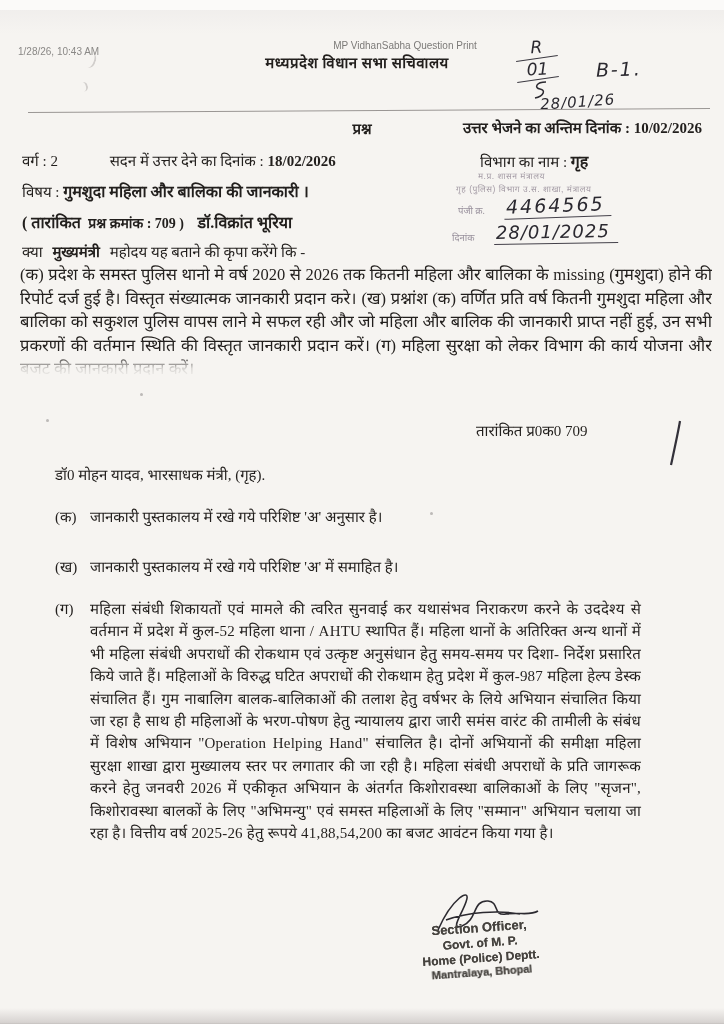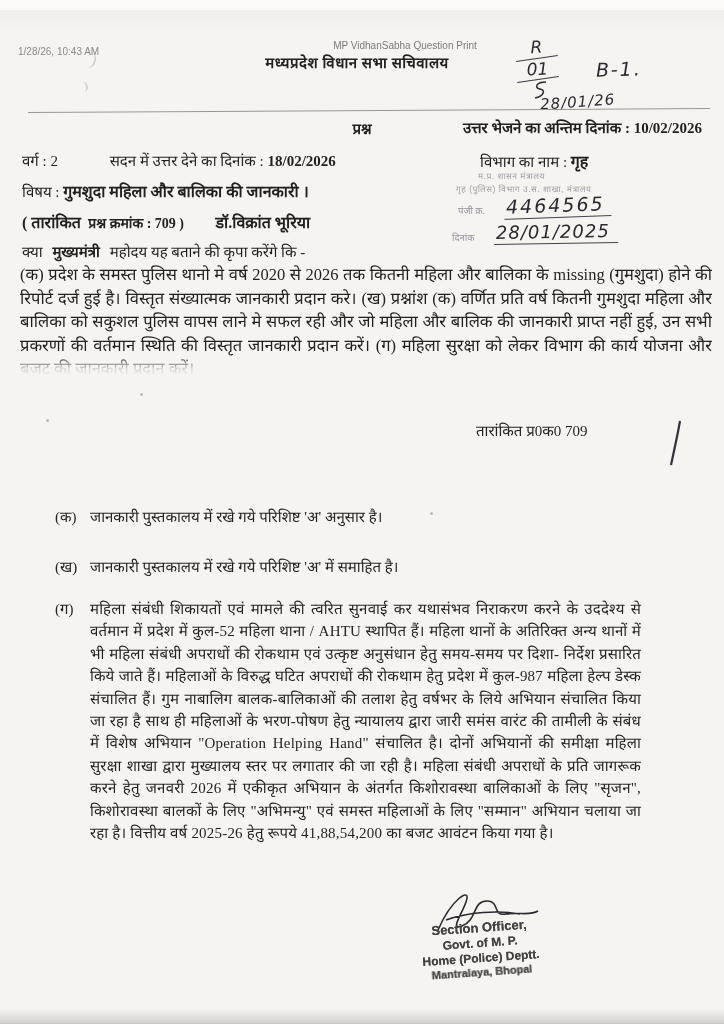--- a/index.html
+++ b/index.html
@@ -41,21 +41,21 @@
   .hw-mark{position:absolute;left:596px;top:58px;font-size:19px;transform:rotate(-2deg);letter-spacing:2px;}
   
   .row1{position:absolute;left:22px;top:150px;font-size:15px;}
   .row1 .sadan{margin-left:48px;}
   .row1 b{font-weight:700;}
   .row2{position:absolute;left:22px;top:180px;font-size:15px;}
   .row2 .subj{font-weight:700;font-size:16px;}
   .row3{position:absolute;left:22px;top:211px;font-size:14px;}
   .row3 .star{font-weight:700;font-size:16px;}
   .row3 .qno{font-weight:600;margin-left:4px;text-align:right;}
-  .row3 .member{font-weight:700;font-size:16px;margin-left:28px;}
+  .row3 .member{font-weight:700;font-size:16px;margin-left:10px;}
   .row4{position:absolute;left:22px;top:241px;font-size:15px;}
   .row4 .min{font-weight:700;margin:0 6px;}
   
   .dept{position:absolute;left:480px;top:150px;font-size:15px;}
   .dept b{font-weight:700;font-size:16px;}
   .stampline{position:absolute;font-size:8.5px;color:#a39aa4;filter:blur(.4px);
     font-family:"Liberation Sans",sans-serif;letter-spacing:.5px;}
   .st1{left:478px;top:170px;}
   .st2{left:456px;top:183px;}
   .faintlbl{position:absolute;font-size:9.5px;color:#98909c;filter:blur(.3px);}
@@ -162,20 +162,21 @@
   <div class="faintlbl date-lbl">दिनांक</div>
   <div class="hw hw-rcpt">28/01/2025</div>
 
   <div class="qbody">(क) प्रदेश के समस्त पुलिस थानो मे वर्ष 2020 से 2026 तक कितनी महिला और बालिका के missing (गुमशुदा) होने की रिपोर्ट दर्ज हुई है। विस्तृत संख्यात्मक जानकारी प्रदान करे। (ख) प्रश्नांश (क) वर्णित प्रति वर्ष कितनी गुमशुदा महिला और बालिका को सकुशल पुलिस वापस लाने मे सफल रही और जो महिला और बालिक की जानकारी प्राप्त नहीं हुई, उन सभी प्रकरणों की वर्तमान स्थिति की विस्तृत जानकारी प्रदान करें। (ग) महिला सुरक्षा को लेकर विभाग की कार्य योजना और बजट की जानकारी प्रदान करें।</div>
   <div class="qfade"></div>
 
   <div class="ans-ref">तारांकित प्र0क0 709</div>
   <svg class="hw-slash" viewBox="0 0 14 48">
     <path d="M12,2 C10,14 6,32 3,46" fill="none" stroke="#33313a" stroke-width="2.2"></path>
   </svg>
+  <div class="minister">डॉ0 मोहन यादव, भारसाधक मंत्री, (गृह).</div>
 
   <div class="ans-item it-a">
     <span class="lbl">(क)</span>
     <span class="txt">जानकारी पुस्तकालय में रखे गये परिशिष्ट 'अ' अनुसार है।</span>
   </div>
   <div class="ans-item it-b">
     <span class="lbl">(ख)</span>
     <span class="txt">जानकारी पुस्तकालय में रखे गये परिशिष्ट 'अ' में समाहित है।</span>
   </div>
   <div class="ans-item it-c">

